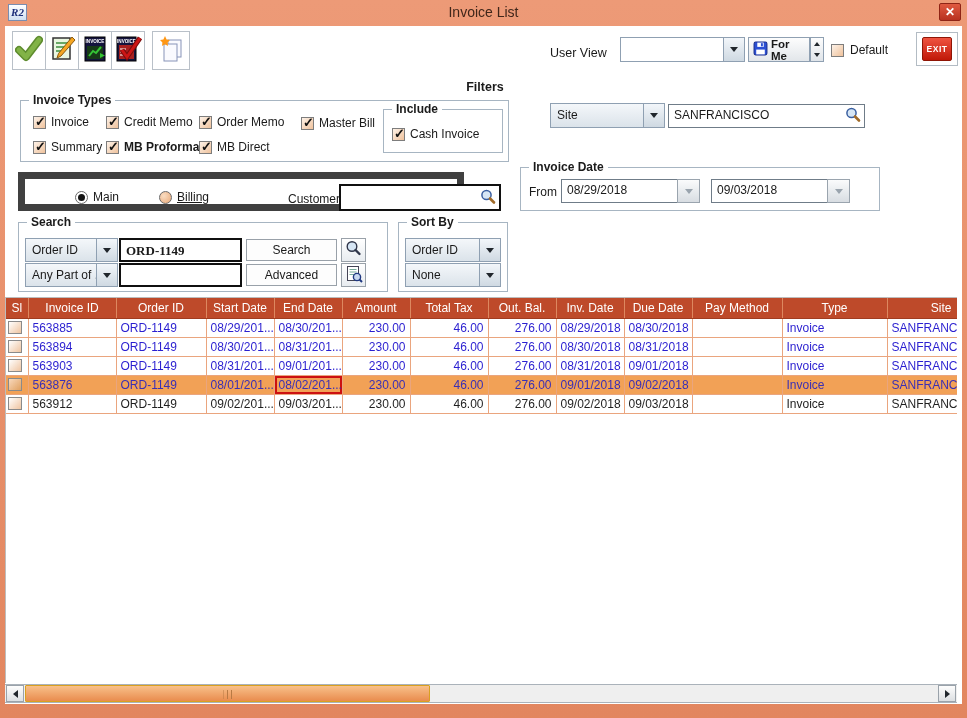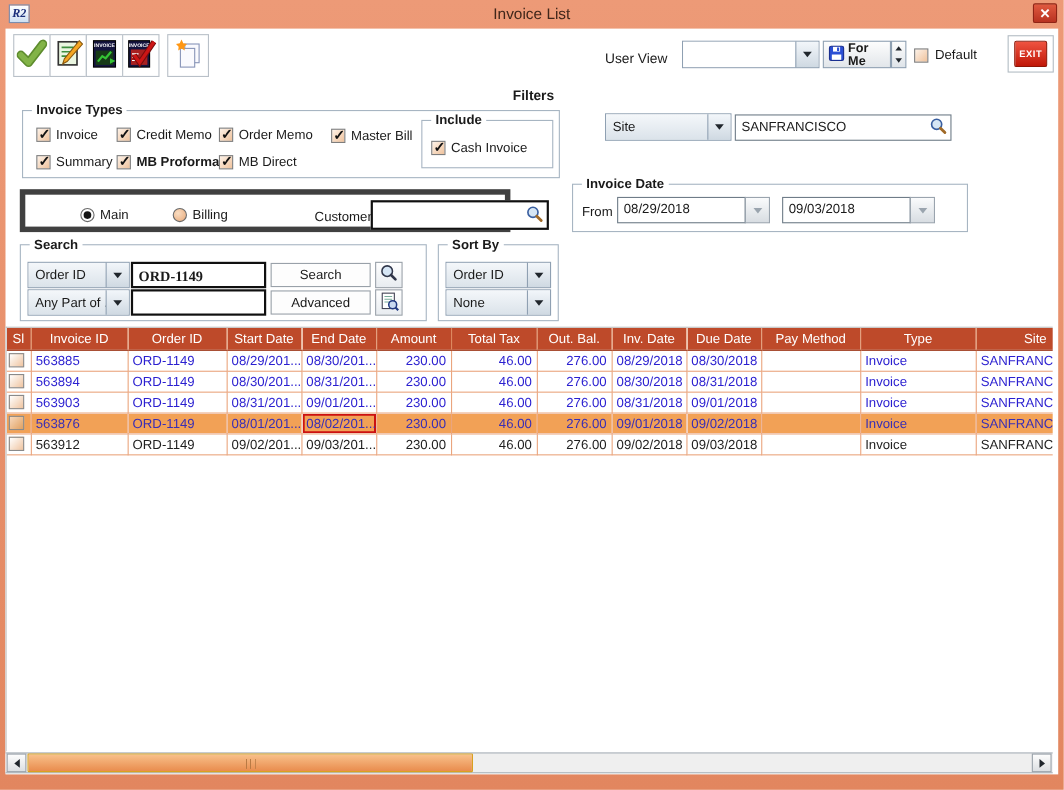--- a/index.html
+++ b/index.html
@@ -91,21 +91,21 @@
   .btn { position:absolute; background:#fdfdfd; border:1px solid #99a1a9;
     text-align:center; font-size:12px; }
   .icon-btn { position:absolute; background:linear-gradient(#ffffff,#e8ecf0);
     border:1px solid #99a1a9; display:flex; align-items:center; justify-content:center; }
   .drop-btn { position:absolute; background:linear-gradient(#fafbfc,#d8dde2);
     border:1px solid #9aa4ae; display:flex; align-items:center; justify-content:center; }
   .mag { position:absolute; right:3px; top:50%; transform:translateY(-50%); }
 
   
   #scope-panel { position:absolute; left:13px; top:146px; width:446px; height:39px;
-    border:5px solid #404040; }
+    border:7px solid #404040; }
 
   
   #grid-wrap { position:absolute; left:0; top:271px; width:952px; height:386px;
     border-left:1px solid #bdbdbd; border-top:1px solid #bdbdbd; background:#fff; overflow:hidden; }
   table { border-collapse:collapse; table-layout:fixed; width:952px; }
   th { background:#be4a2a; color:#fff; font-weight:normal; font-size:12px;
     height:20px; border-right:1px solid #dd8860; border-bottom:1px solid #a03c20;
     overflow:hidden; white-space:nowrap; padding:0 3px; text-align:center; }
   td { height:19px; font-size:12px; border-right:1px solid #eaa57e;
     border-bottom:1px solid #eaa57e; overflow:hidden; white-space:nowrap; padding:0 4px; }
@@ -297,21 +297,21 @@
           <line x1="10" y1="10" x2="14" y2="14" stroke="#a06a28" stroke-width="2.6" stroke-linecap="round"></line>
         </svg>
       </span>
     </div>
 
     <div id="scope-panel">
       <span class="cb-item" style="left:50px; top:11px;">
         <span class="radio on"></span>
         <span>Main</span>
       </span>
-      <span class="cb-item" style="left:134px; top:11px;">
+      <span class="cb-item" style="left:134px; top:11px;text-decoration:underline;">
         <span class="radio off"></span>
         <span>Billing</span>
       </span>
       <span class="lbl" style="left:237px; top:13px;margin-left:26px;">Customer ID</span>
       <div class="tfield heavy" style="left:314px; top:5px; width:162px; height:27px; padding-right:22px;">
         <span></span>
         <span class="mag">
           <svg width="16" height="16" viewBox="0 0 16 16">
             <circle cx="6.5" cy="6.5" r="4.6" fill="#d6e6f5" stroke="#3a5fa0" stroke-width="1.5"></circle>
             <line x1="10" y1="10" x2="14" y2="14" stroke="#a06a28" stroke-width="2.6" stroke-linecap="round"></line>

